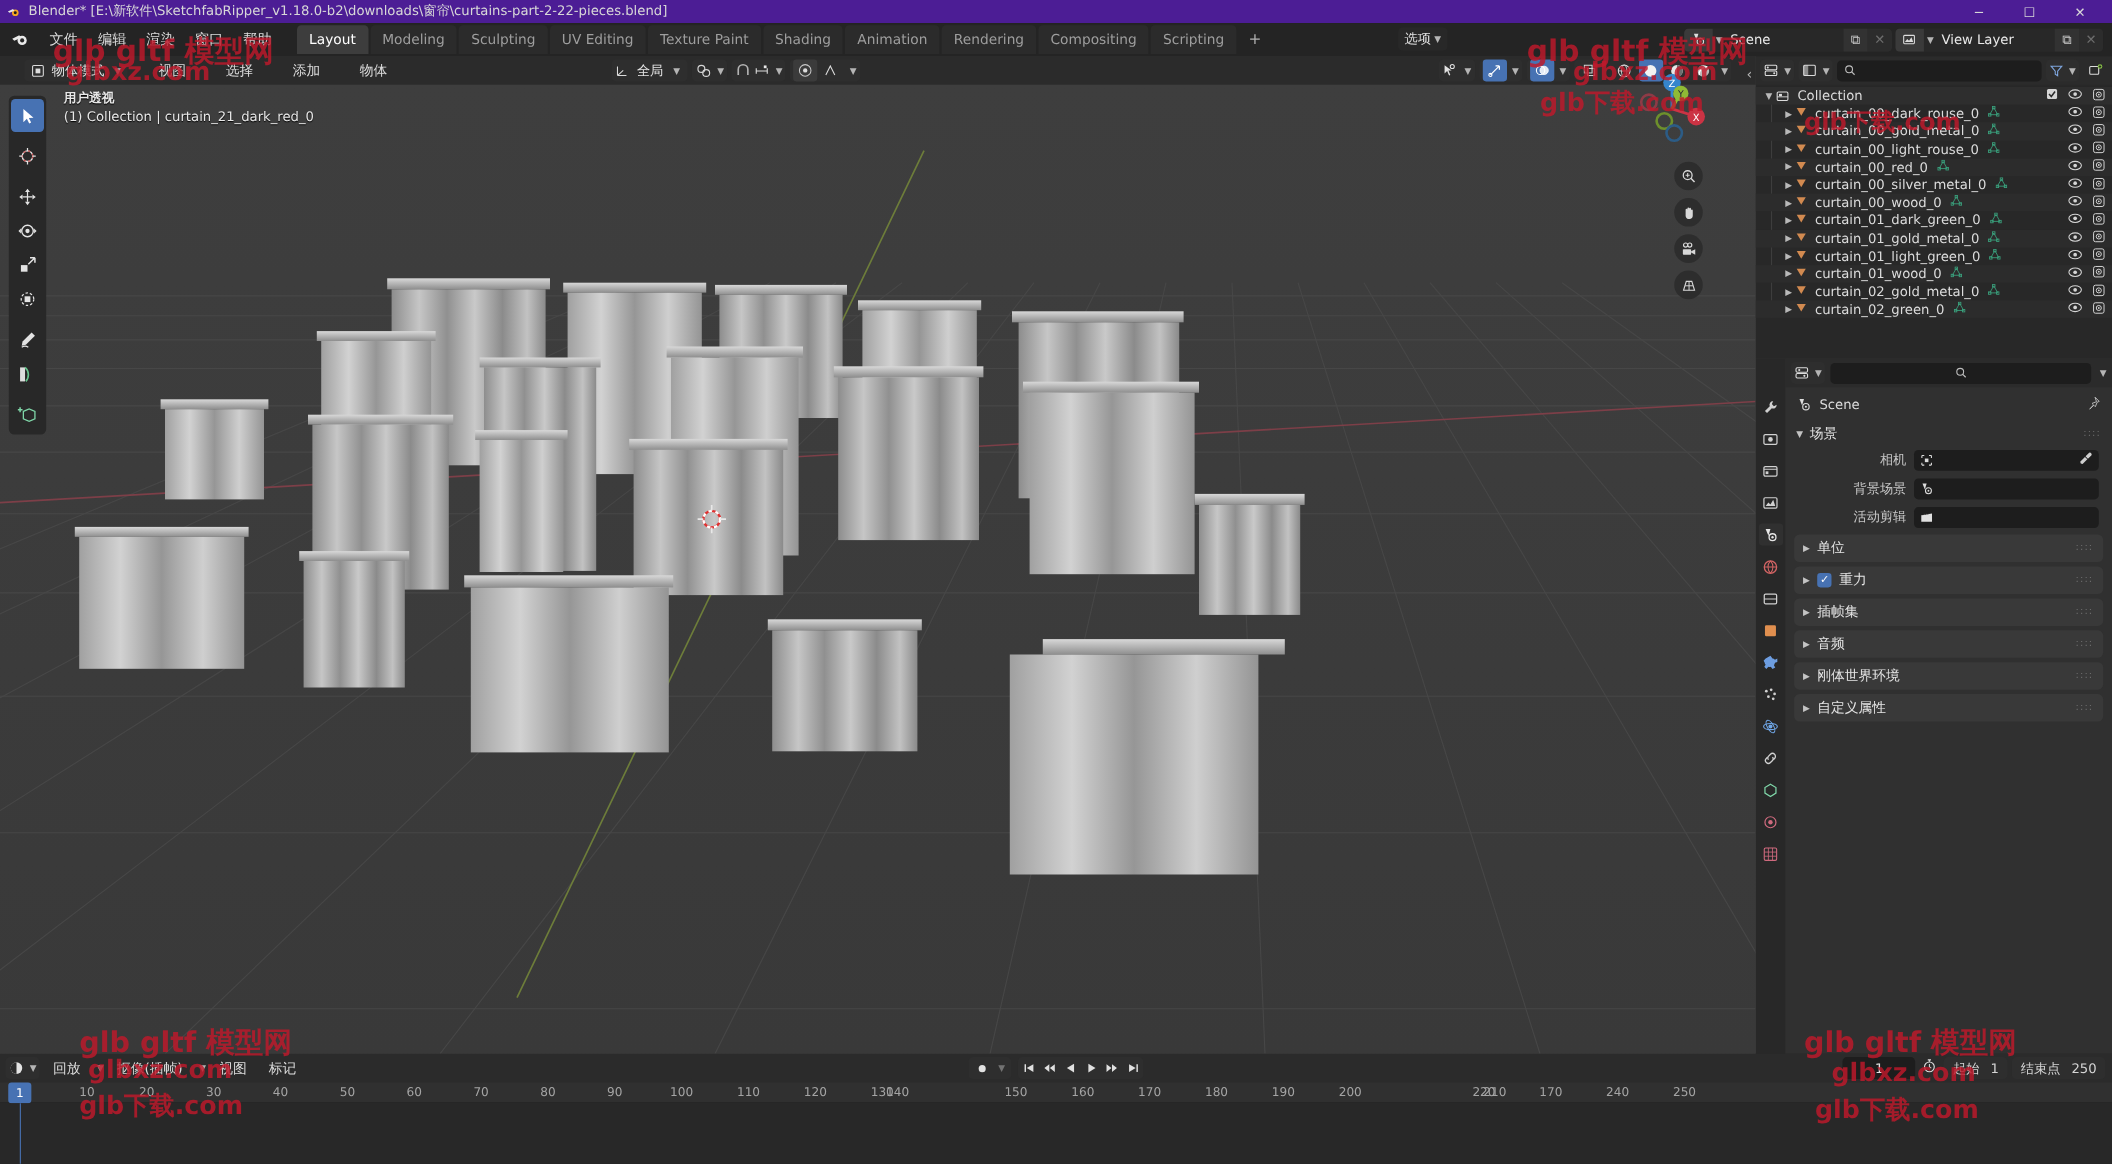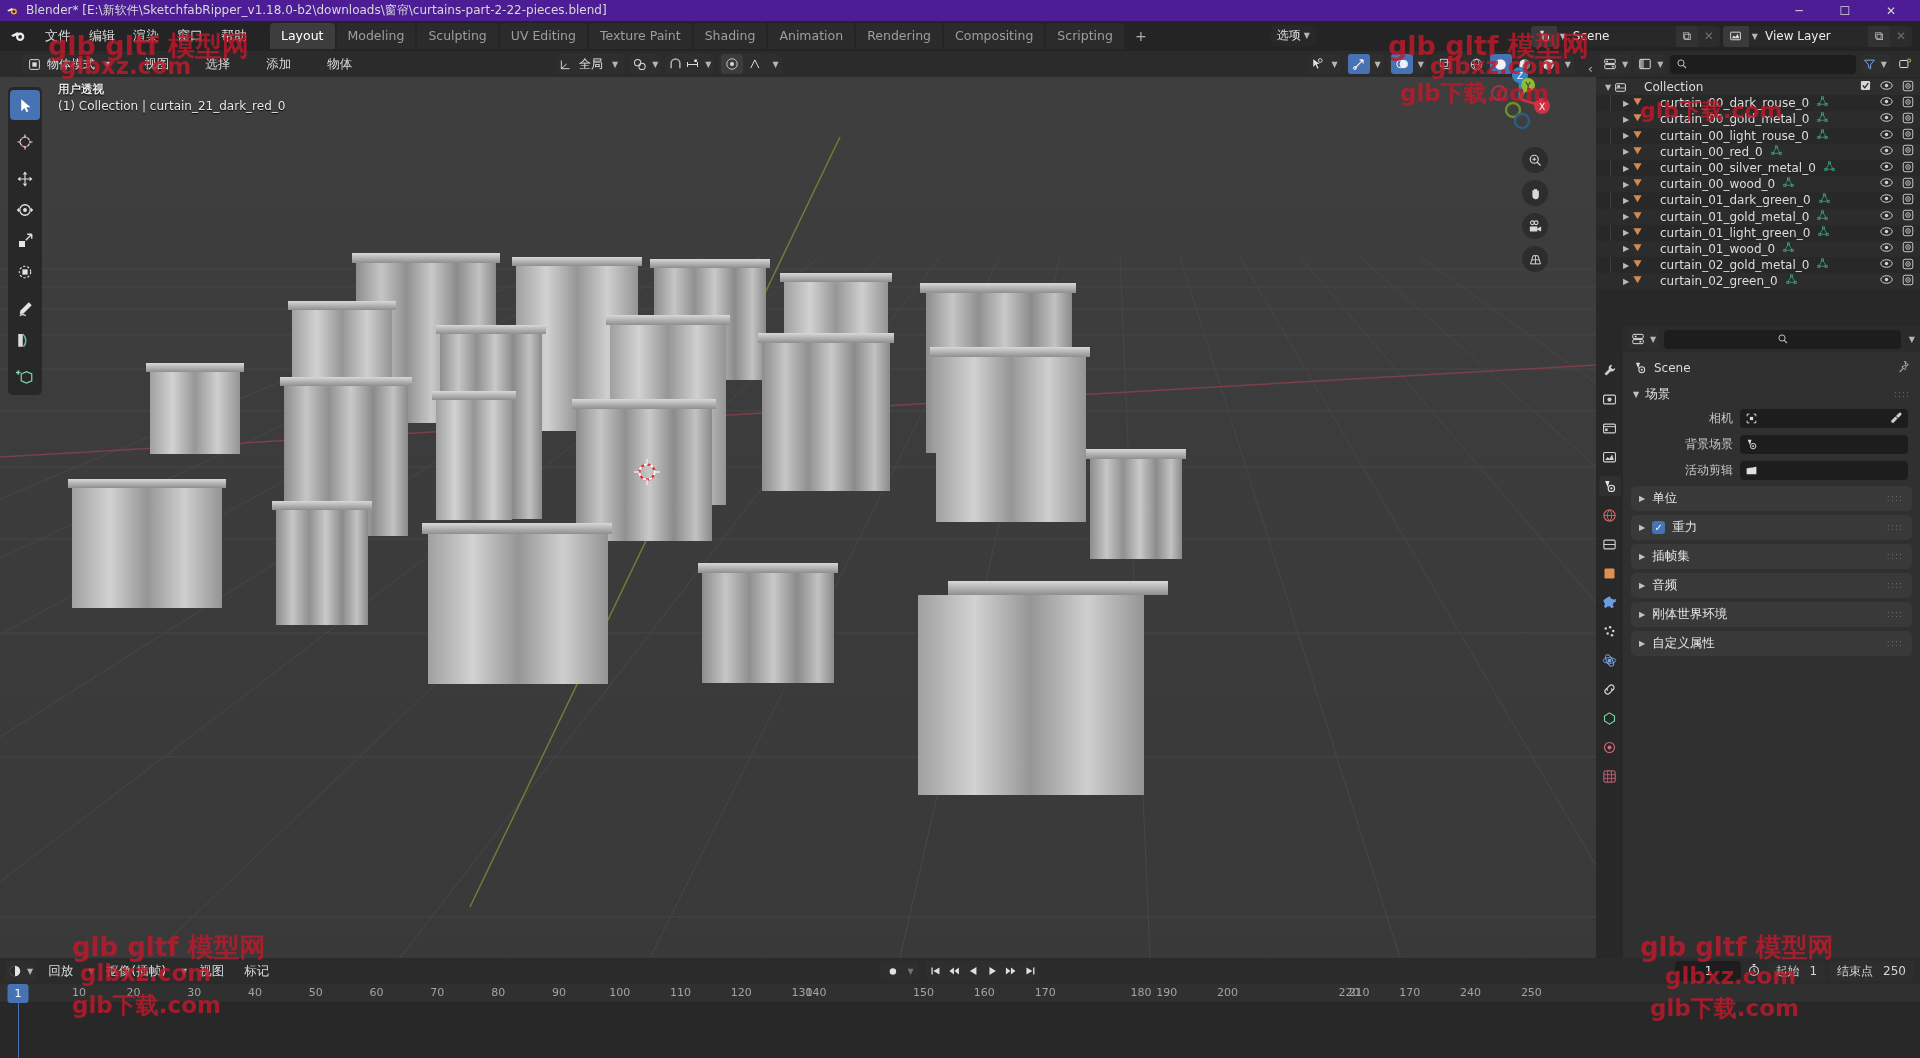--- a/index.html
+++ b/index.html
@@ -92,21 +92,21 @@
   #outliner { height:275px; background:#282828; display:flex; flex-direction:column; }
   #out-header { height:26px; background:#2b2b2b; display:flex; align-items:center;
     padding:0 4px; gap:4px; }
   .out-srch { flex:1; background:#1d1d1d; border-radius:4px; height:19px;
     display:flex; align-items:center; padding:0 6px; gap:5px; }
   #out-body { flex:1; overflow:hidden; padding-top:2px; }
   .out-row { height:16.2px; display:flex; align-items:center; position:relative;
     font-size:12px; color:#dcdcdc; padding-left:6px; }
   .out-row:nth-child(even) { background:#2c2c2c; }
   .out-row .disc { width:12px; text-align:center; color:#b9b9b9; font-size:8px; }
-  .out-row .oname { margin-left:17px; white-space:nowrap; }
+  .out-row .oname { margin-left:7px; white-space:nowrap; }
   .out-row .mesh-ico { margin-left:8px; }
   .out-row .right-icons { position:absolute; right:6px; display:flex; gap:9px;
     align-items:center; }
   .indent { width:18px; flex:0 0 auto; }
   .tree-line { position:absolute; left:14px; top:0; bottom:0; width:1px;
     background:#3d3d3d; }
 
   
   #props { flex:1; display:flex; background:#303030; }
   #prop-tabs { width:27px; background:#282828; padding-top:34px;
@@ -1295,21 +1295,21 @@
         <div class="tick" style="left: 498.148px;">80</div>
         <div class="tick" style="left: 558.926px;">90</div>
         <div class="tick" style="left: 619.704px;">100</div>
         <div class="tick" style="left: 680.482px;">110</div>
         <div class="tick" style="left: 741.261px;">120</div>
         <div class="tick" style="left: 802.039px;">130</div>
         <div class="tick" style="left: 816px;">140</div>
         <div class="tick" style="left: 923.595px;">150</div>
         <div class="tick" style="left: 984.374px;">160</div>
         <div class="tick" style="left: 1045.15px;">170</div>
-        <div class="tick" style="left: 1105.93px; margin-left: 35px;">180</div>
+        <div class="tick" style="left: 1105.93px;">180</div>
         <div class="tick" style="left: 1166.71px;">190</div>
         <div class="tick" style="left: 1227.49px;">200</div>
         <div class="tick" style="left: 1359px;">210</div>
         <div class="tick" style="left: 1349.04px;">220</div>
         <div class="tick" style="left: 1409.82px;">170</div>
         <div class="tick" style="left: 1470.6px;">240</div>
         <div class="tick" style="left: 1531.38px;">250</div>
         <div id="playhead" style="left: 18px;">1</div>
       </div>
   <div id="tl-track">

